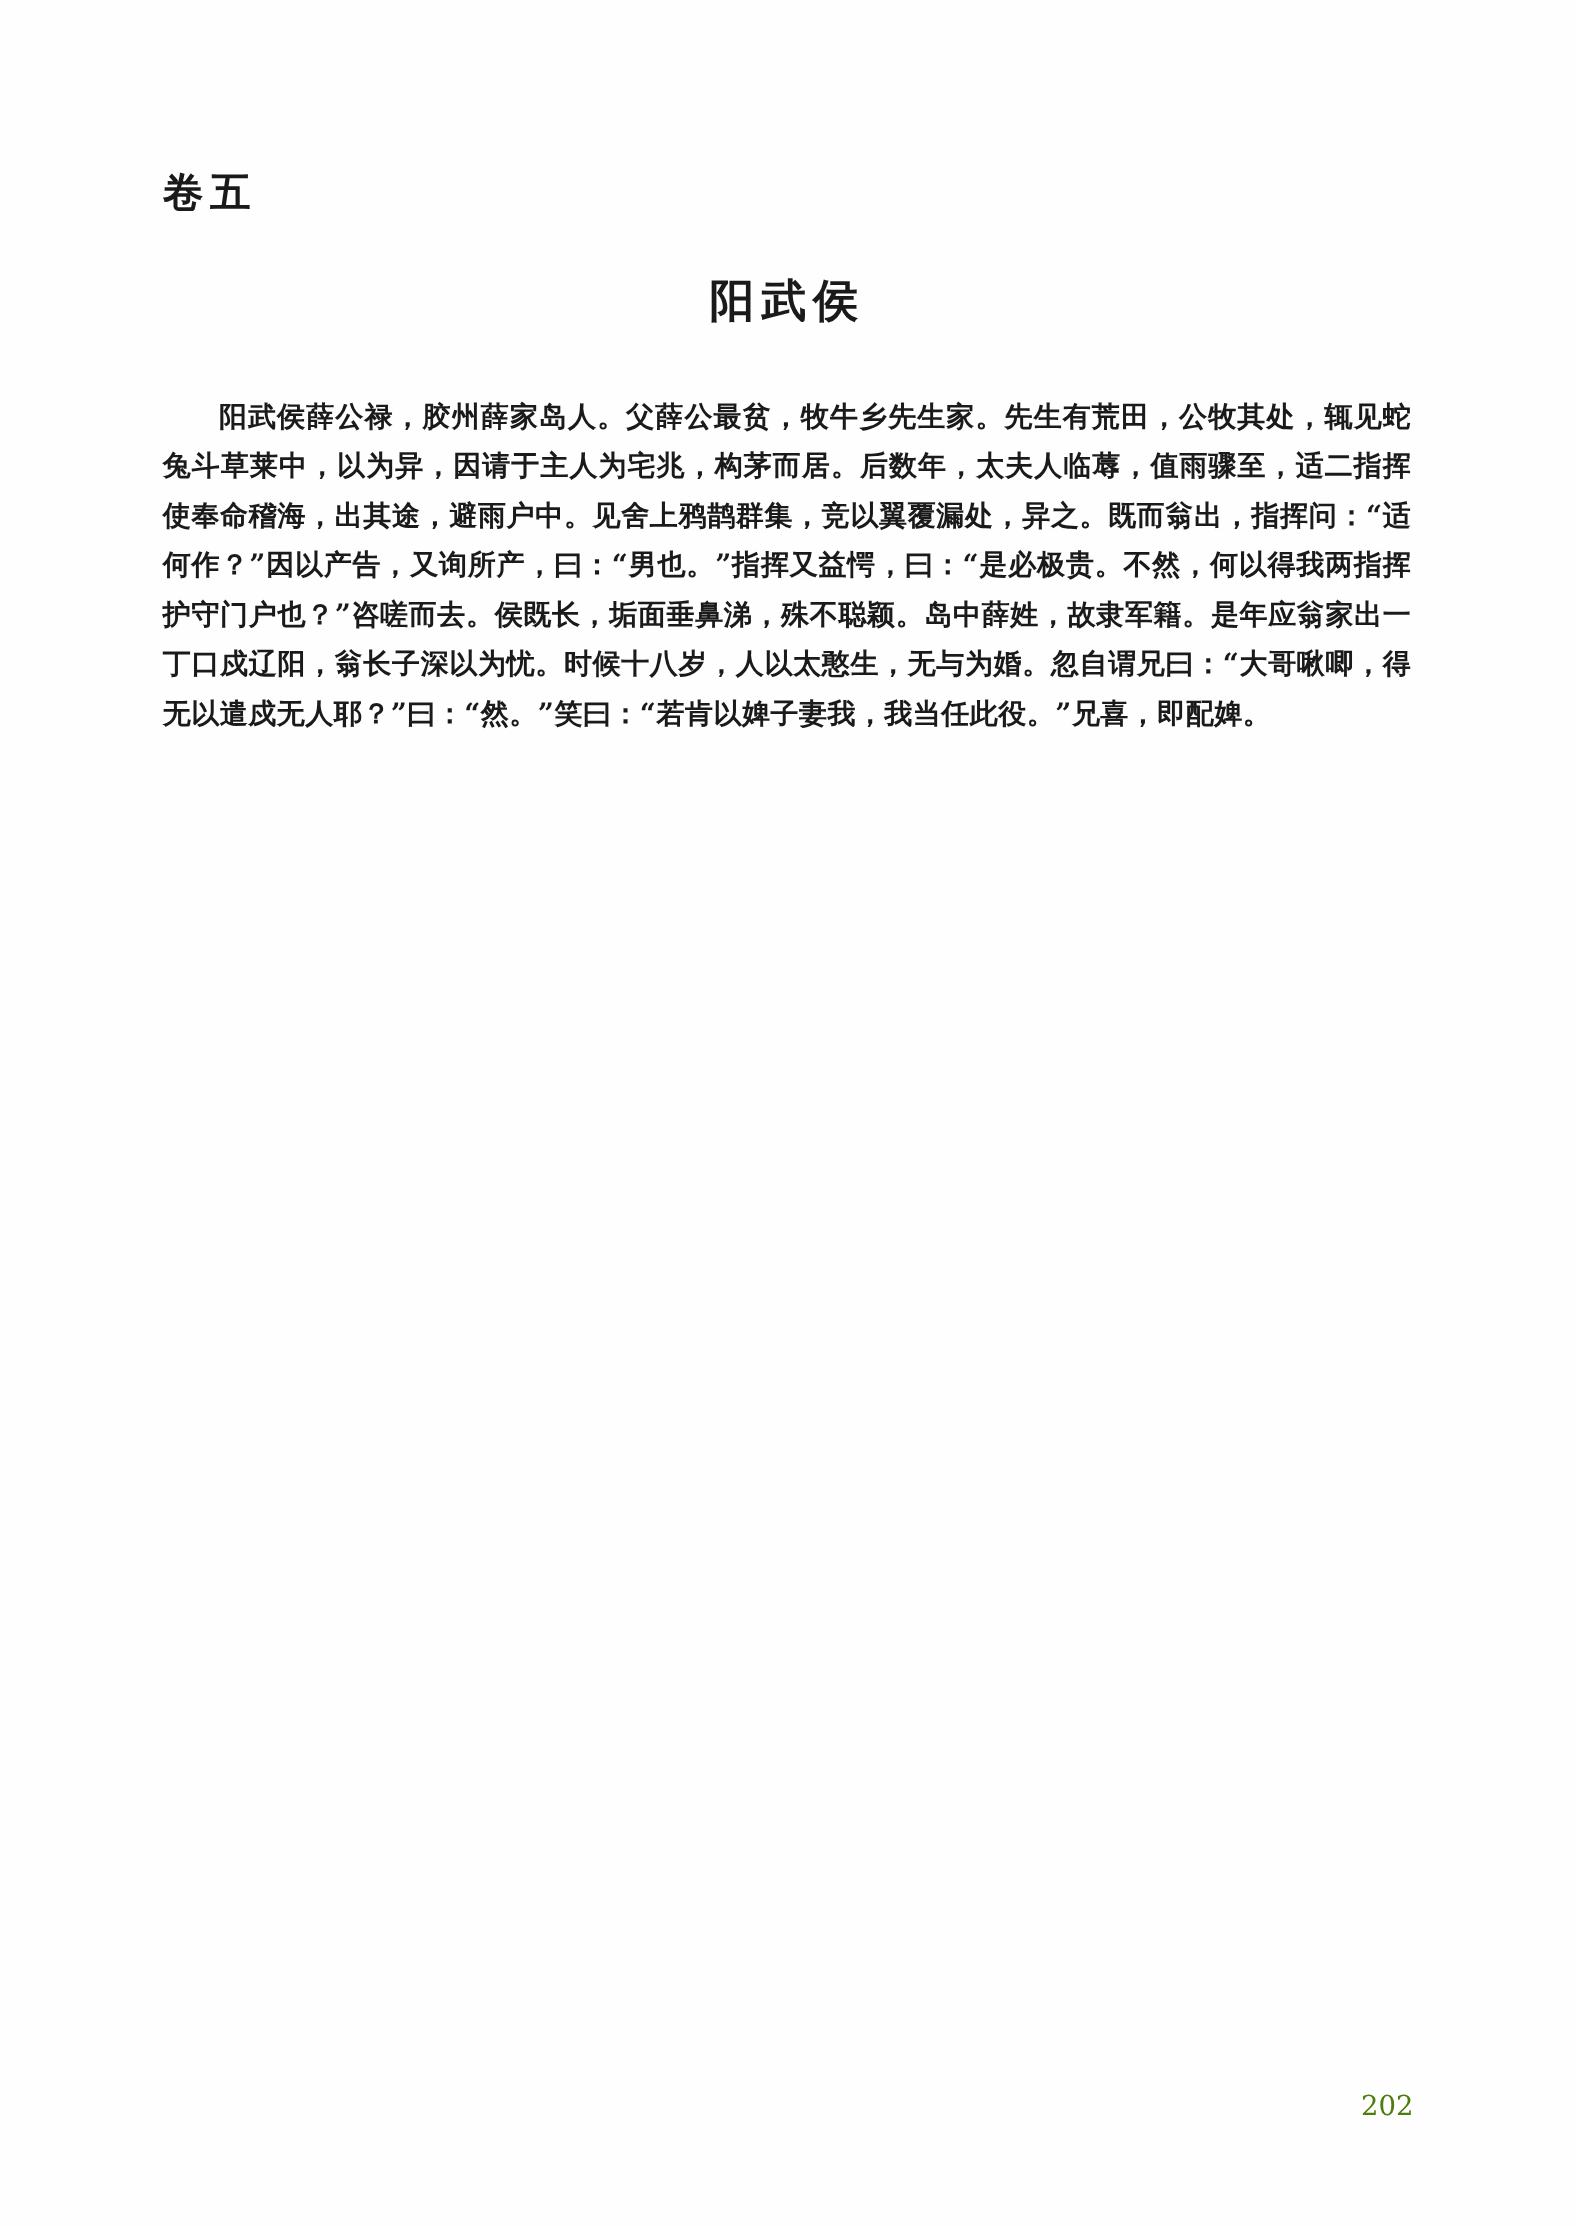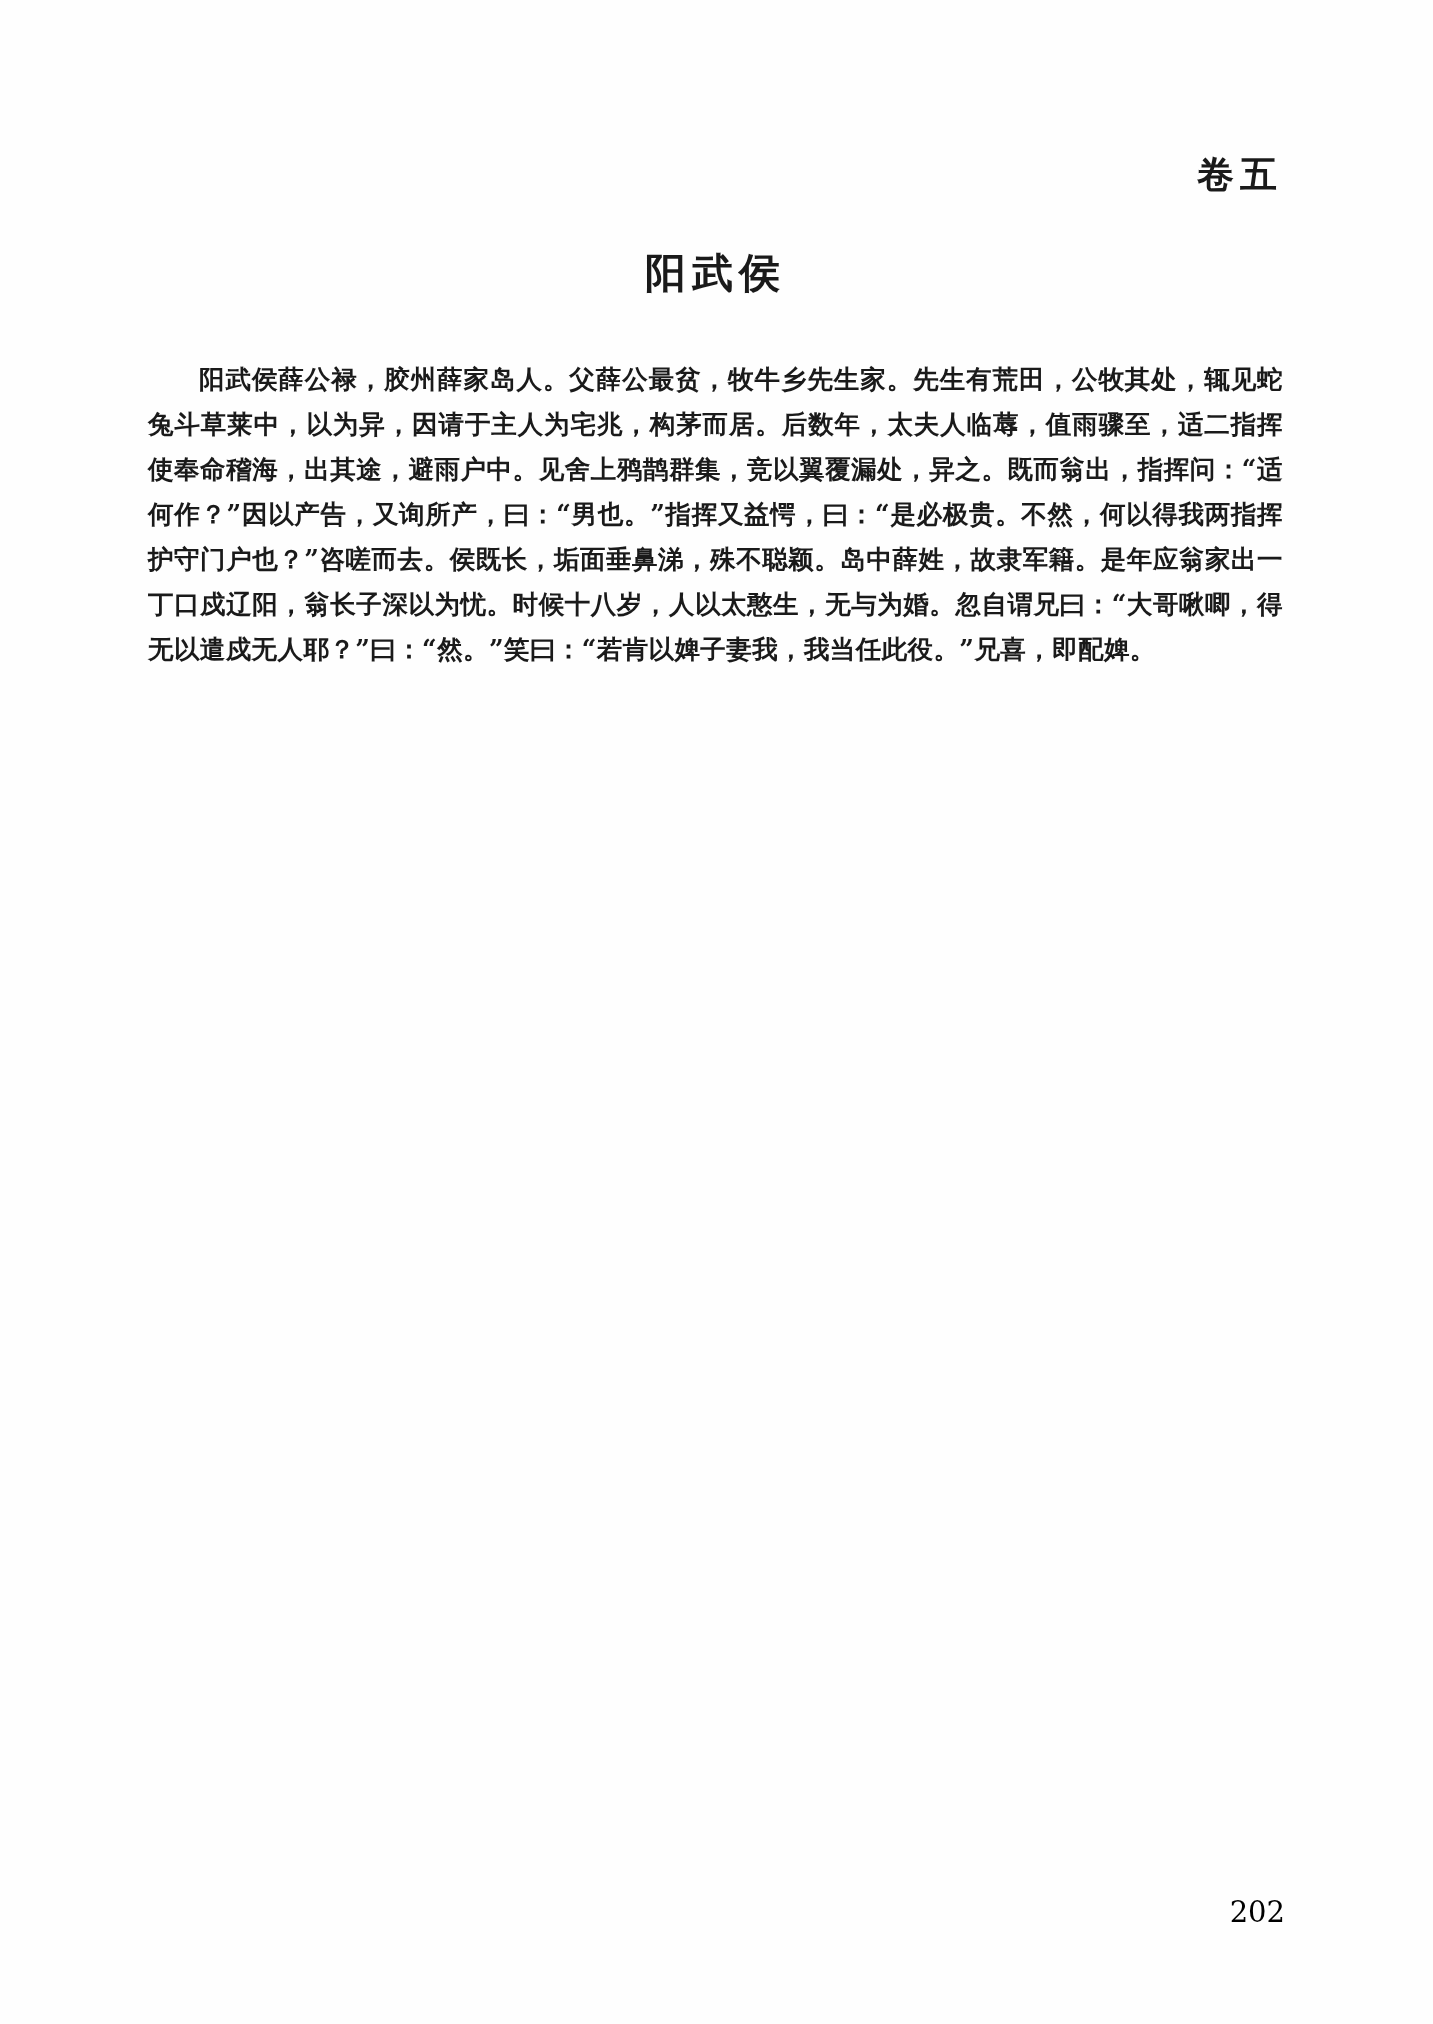--- a/index.html
+++ b/index.html
@@ -23,21 +23,21 @@
     height: 2024px;
     background: #fefefe;
   }
   .content {
     position: absolute;
     left: 148px;
     top: 150px;
     width: 1135px;
   }
   .volume-title {
-    text-align: right;
+    text-align: left;
     font-size: 37px;
     font-weight: bold;
     letter-spacing: 6px;
     margin: 0 0 46px 0;
     font-family: "DejaVu Sans", "Liberation Sans", sans-serif;
   }
   .chapter-title {
     text-align: center;
     font-size: 41px;
     font-weight: bold;
@@ -55,23 +55,23 @@
     font-weight: bold;
   }
   .body-text p {
     margin: 0;
     text-indent: 2em;
   }
   .page-number {
     position: absolute;
     right: 148px;
     bottom: 95px;
-    font-size: 29px;
+    font-size: 25px;
     font-family: "DejaVu Serif", "Liberation Serif", serif;
-    color: #000000;
+    color: #4d7c0f;
   }
 </style>
 </head>
 <body>
 
 <div class="page">
   <div class="content">
     <h1 class="volume-title">卷五</h1>
     <h2 class="chapter-title">阳武侯</h2>
     <div class="body-text">

